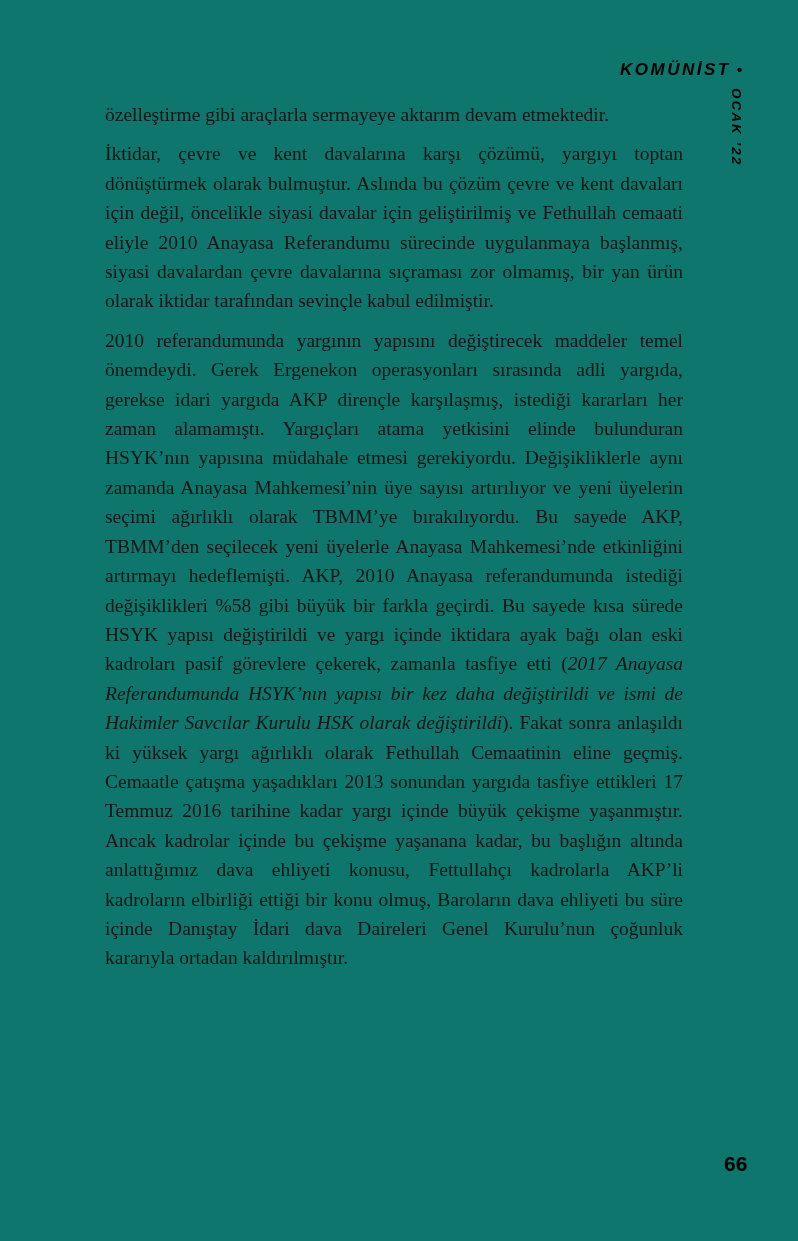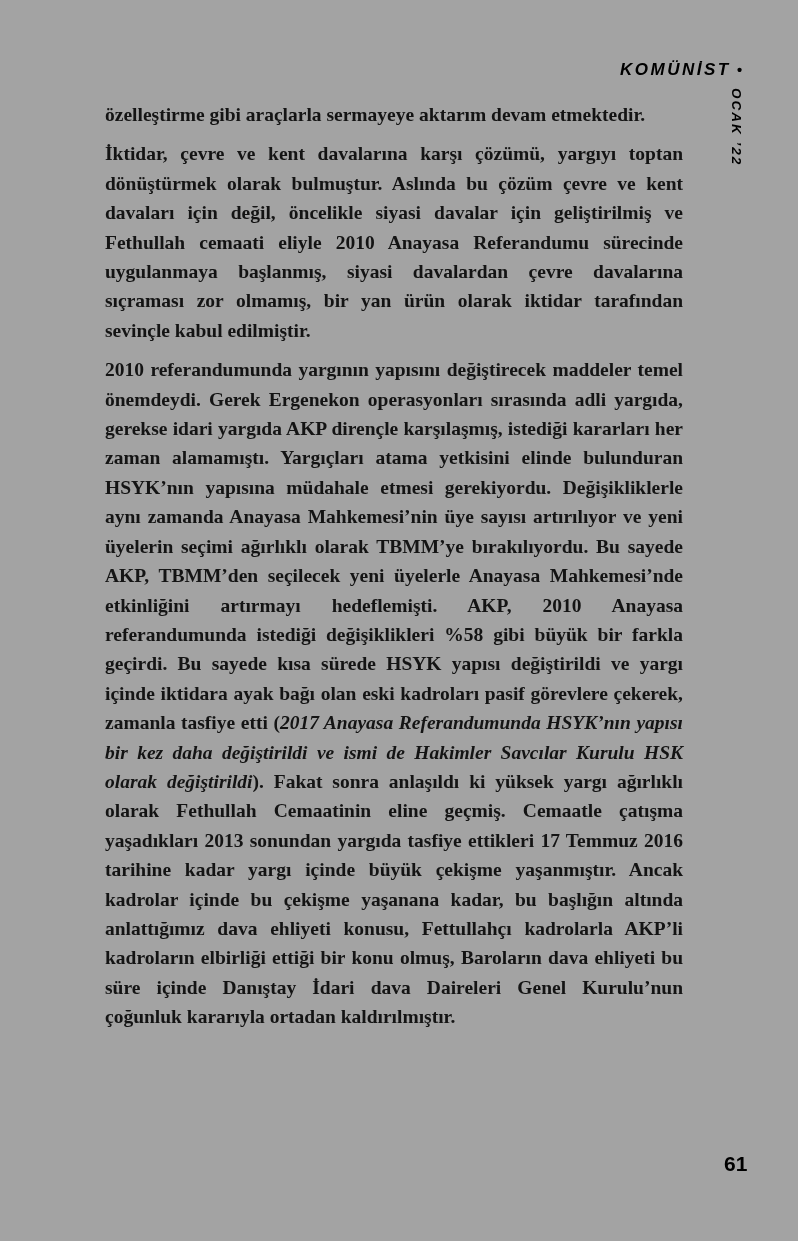--- a/index.html
+++ b/index.html
@@ -4,21 +4,21 @@
 <style>
   html, body {
     margin: 0;
     padding: 0;
     background: #ffffff;
   }
   .page {
     position: relative;
     width: 798px;
     height: 1241px;
-    background: #a3a3a3;
+    background: #0f766e;
     overflow: hidden;
     font-family: "Liberation Serif", "DejaVu Serif", serif;
     color: #111111;
   }
   
   .masthead {
     position: absolute;
     top: 60px;
     right: 56px;
     font-family: "Liberation Sans", "DejaVu Sans", sans-serif;
@@ -58,21 +58,20 @@
     font-size: 19.5px;
     line-height: 29.4px;
     text-align: justify;
     hyphens: auto;
     -webkit-hyphens: auto;
     color: #141414;
   }
   .body-text p {
     margin: 0 8px 10px 0;
     padding: 0;
-    font-weight: bold;
   }
   .body-text p:last-child {
     margin-bottom: 0;
   }
   .italic-seg {
     font-style: italic;
   }
   
   .page-number {
     position: absolute;
@@ -94,15 +93,15 @@
   </div>
 
   <div class="issue">OCAK ’22</div>
 
   <div class="body-text">
     <p>özelleştirme gibi araçlarla sermayeye aktarım devam etmektedir.</p>
     <p>İktidar, çevre ve kent davalarına karşı çözümü, yargıyı toptan dönüştürmek olarak bulmuştur. Aslında bu çözüm çevre ve kent davaları için değil, öncelikle siyasi davalar için geliştirilmiş ve Fethullah cemaati eliyle 2010 Anayasa Referandumu sürecinde uygulanmaya başlanmış, siyasi davalardan çevre davalarına sıçraması zor olmamış, bir yan ürün olarak iktidar tarafından sevinçle kabul edilmiştir.</p>
     <p><span>2010 referandumunda yargının yapısını değiştirecek maddeler temel önemdeydi. Gerek Ergenekon operasyonları sırasında adli yargıda, gerekse idari yargıda AKP dirençle karşılaşmış, istediği kararları her zaman alamamıştı. Yargıçları atama yetkisini elinde bulunduran HSYK’nın yapısına müdahale etmesi gerekiyordu. Değişikliklerle aynı zamanda Anayasa Mahkemesi’nin üye sayısı artırılıyor ve yeni üyelerin seçimi ağırlıklı olarak TBMM’ye bırakılıyordu. Bu sayede AKP, TBMM’den seçilecek yeni üyelerle Anayasa Mahkemesi’nde etkinliğini artırmayı hedeflemişti. AKP, 2010 Anayasa referandumunda istediği değişiklikleri %58 gibi büyük bir farkla geçirdi. Bu sayede kısa sürede HSYK yapısı değiştirildi ve yargı içinde iktidara ayak bağı olan eski kadroları pasif görevlere çekerek, zamanla tasfiye etti (</span><span class="italic-seg">2017 Anayasa Referandumunda HSYK’nın yapısı bir kez daha değiştirildi ve ismi de Hakimler Savcılar Kurulu HSK olarak değiştirildi</span><span>). Fakat sonra anlaşıldı ki yüksek yargı ağırlıklı olarak Fethullah Cemaatinin eline geçmiş. Cemaatle çatışma yaşadıkları 2013 sonundan yargıda tasfiye ettikleri 17 Temmuz 2016 tarihine kadar yargı içinde büyük çekişme yaşanmıştır. Ancak kadrolar içinde bu çekişme yaşanana kadar, bu başlığın altında anlattığımız dava ehliyeti konusu, Fettullahçı kadrolarla AKP’li kadroların elbirliği ettiği bir konu olmuş, Baroların dava ehliyeti bu süre içinde Danıştay İdari dava Daireleri Genel Kurulu’nun çoğunluk kararıyla ortadan kaldırılmıştır.</span></p>
   </div>
 
-  <div class="page-number">61</div>
+  <div class="page-number">66</div>
 
 </div>
 
 </body></html>

